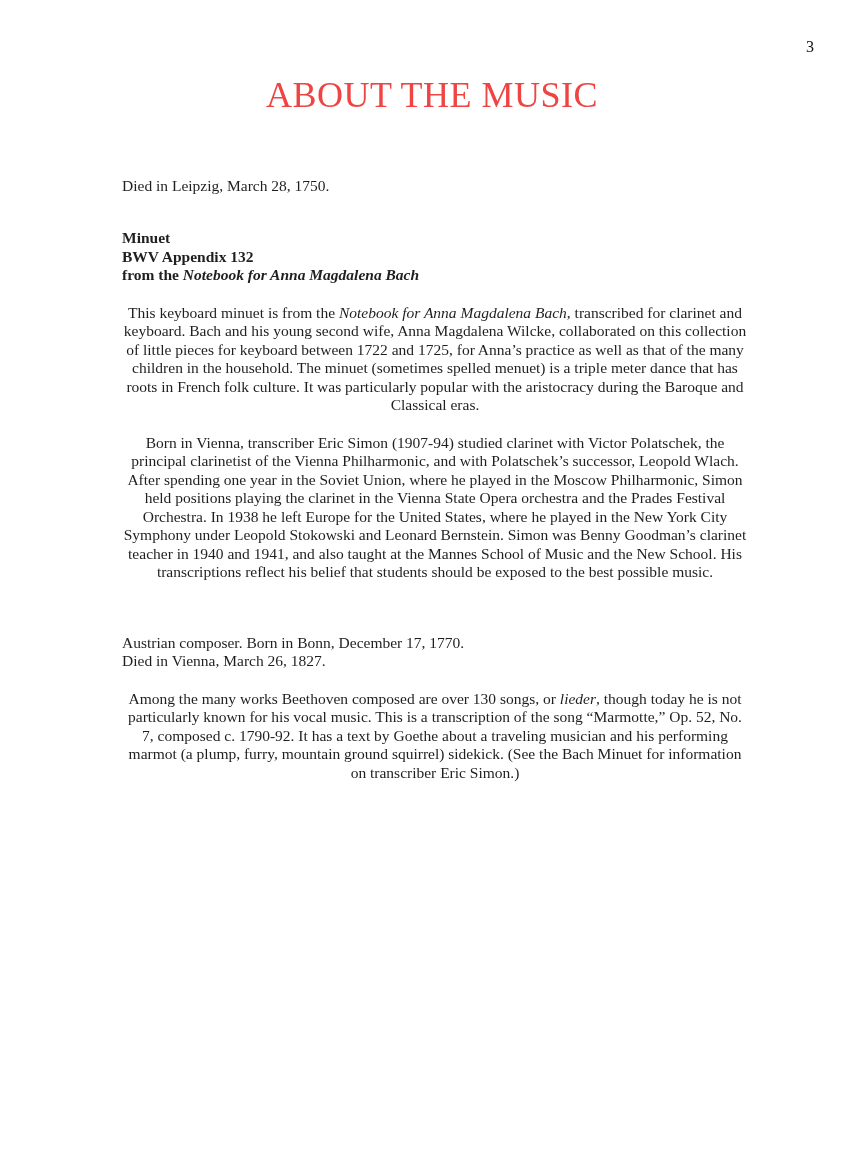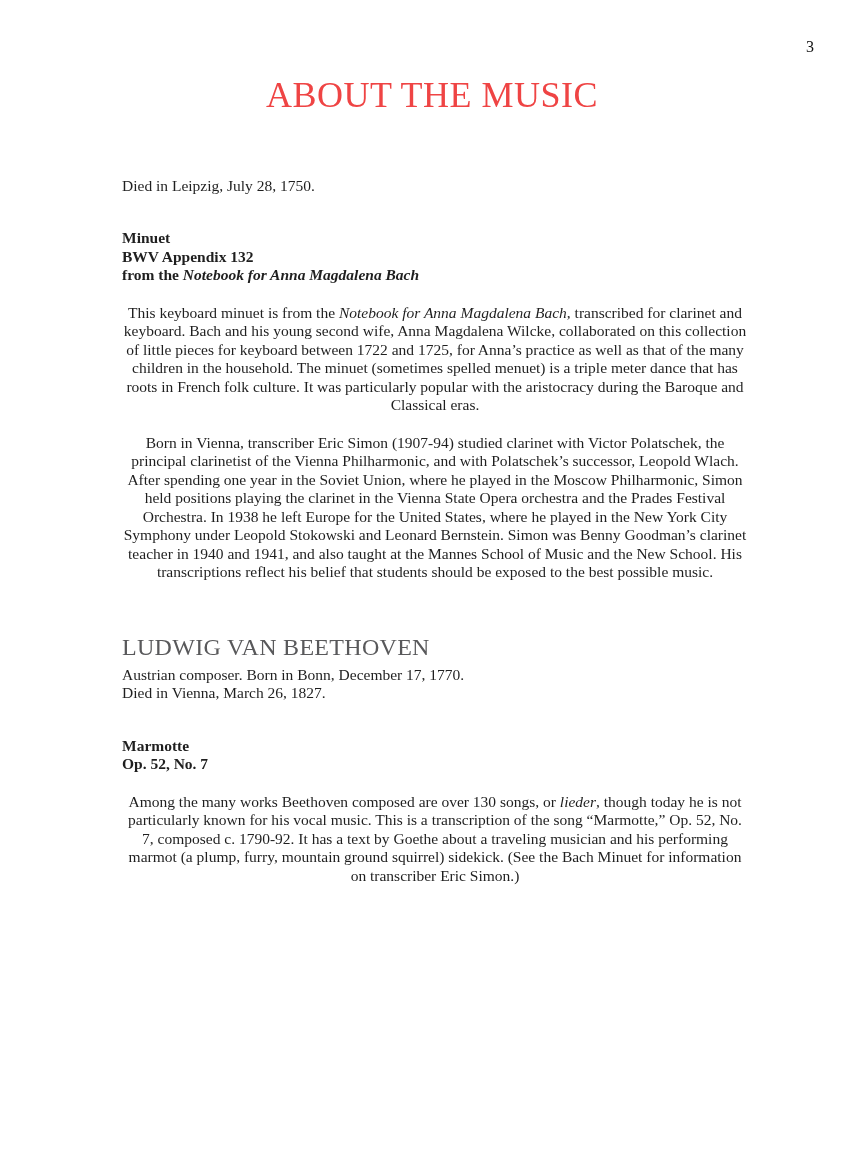--- a/index.html
+++ b/index.html
@@ -75,38 +75,33 @@
 
   <div class="page-number">3</div>
 
   <h1 class="doc-title">ABOUT THE MUSIC</h1>
 
   <div class="content">
 
     <section class="composer-section">
       <p class="bio">
         <br>
-        <span>Died in Leipzig, July 28, 1750.</span>
+        <span>Died in Leipzig, March 28, 1750.</span>
       </p>
       <p class="work-block">
         <span><span>Minuet</span></span><br>
         <span><span>BWV Appendix 132</span></span><br>
         <span><span>from the </span><em>Notebook for Anna Magdalena Bach</em></span>
       </p>
       <p class="para"><span>This keyboard minuet is from the </span><em>Notebook for Anna Magdalena Bach</em><span>, transcribed for clarinet and keyboard. Bach and his young second wife, Anna Magdalena Wilcke, collaborated on this collection of little pieces for keyboard between 1722 and 1725, for Anna’s practice as well as that of the many children in the household. The minuet (sometimes spelled menuet) is a triple meter dance that has roots in French folk culture. It was particularly popular with the aristocracy during the Baroque and Classical eras.</span></p>
       <p class="para"><span>Born in Vienna, transcriber Eric Simon (1907-94) studied clarinet with Victor Polatschek, the principal clarinetist of the Vienna Philharmonic, and with Polatschek’s successor, Leopold Wlach. After spending one year in the Soviet Union, where he played in the Moscow Philharmonic, Simon held positions playing the clarinet in the Vienna State Opera orchestra and the Prades Festival Orchestra. In 1938 he left Europe for the United States, where he played in the New York City Symphony under Leopold Stokowski and Leonard Bernstein. Simon was Benny Goodman’s clarinet teacher in 1940 and 1941, and also taught at the Mannes School of Music and the New School. His transcriptions reflect his belief that students should be exposed to the best possible music.</span></p>
     </section>
 
     <section class="composer-section second">
-      <h2 class="composer-heading">LUDWIG VAN BEETHOVEN</h2>
       <p class="bio">
         <span>Austrian composer. Born in Bonn, December 17, 1770.</span><br>
         <span>Died in Vienna, March 26, 1827.</span>
-      </p>
-      <p class="work-block">
-        <span><span>Marmotte</span></span><br>
-        <span><span>Op. 52, No. 7</span></span>
       </p>
       <p class="para"><span>Among the many works Beethoven composed are over 130 songs, or </span><em>lieder</em><span>, though today he is not particularly known for his vocal music. This is a transcription of the song “Marmotte,” Op. 52, No. 7, composed c. 1790-92. It has a text by Goethe about a traveling musician and his performing marmot (a plump, furry, mountain ground squirrel) sidekick. (See the Bach Minuet for information on transcriber Eric Simon.)</span></p>
     </section>
 
   </div>
 </div>
 
 </body></html>

